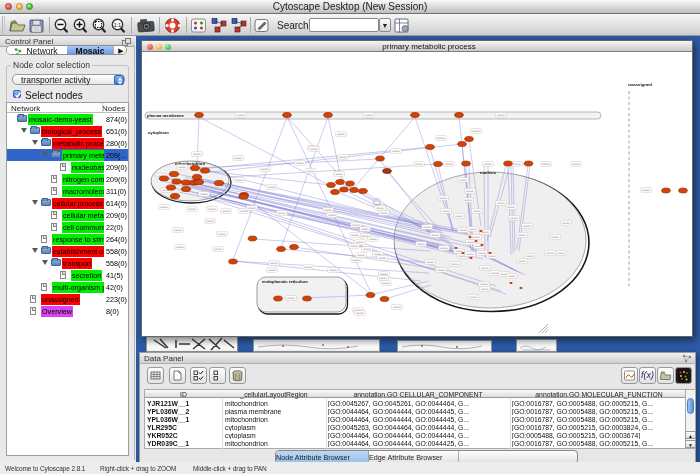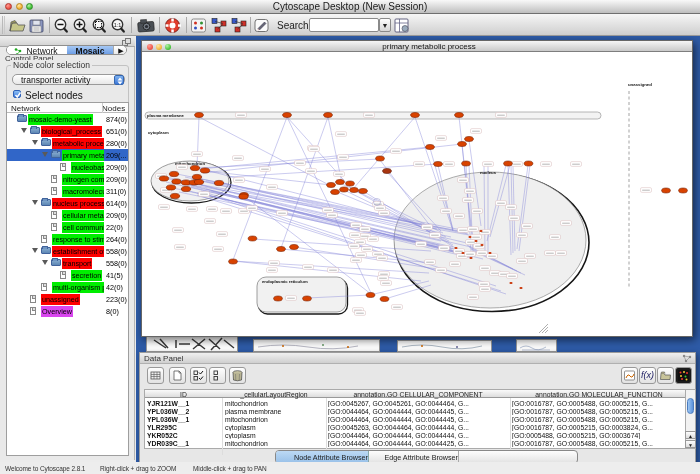--- a/index.html
+++ b/index.html
@@ -567,21 +567,21 @@
           <g stroke="#9a9a9a" stroke-width="0.8">
             <line x1="538" y1="332" x2="547" y2="323"></line>
             <line x1="541" y1="332" x2="547" y2="326"></line>
             <line x1="544" y1="332" x2="547" y2="329"></line>
           </g>
         </svg>
       </div>
     </div>
     <div id="cpanel" class="abs">
       <div id="cphead">
-        <span style="position:absolute;left:5px;top:18px">Control Panel</span>
+        <span style="position:absolute;left:5px;top:1px">Control Panel</span>
         <svg style="position:absolute;right:4px;top:1.5px" width="9" height="8">
           <rect x="0.5" y="2.5" width="5" height="5" fill="none" stroke="#777"></rect>
           <rect x="3.5" y="0.5" width="5" height="5" fill="#ddd" stroke="#777"></rect>
         </svg>
       </div>
       <div id="cptabs">
 <div class="seg" style="left:0;width:60px;background:#fff">
 <svg style="position:absolute;left:7px;top:1.5px" width="8" height="8">
             <circle cx="2" cy="1.5" r="1.3" fill="#2a2"></circle>
             <circle cx="6" cy="3" r="1.3" fill="#2a2"></circle>
@@ -646,21 +646,21 @@
           <span class="cnt" style="color:#000">209(0)</span>
         </div>
         <div class="trow" style="top:82px;">
           <div class="leaf" style="left:44px"></div>
           <span class="lbl" style="left:55px;background:#00ee00;max-width:42px">macromolecule</span>
           <span class="cnt" style="color:#000">311(0)</span>
         </div>
         <div class="trow" style="top:94px;">
           <div class="tri" style="left:25px"></div>
           <div class="fold" style="left:34px"></div>
-          <span class="lbl" style="left:45px;background:#ff0000;max-width:52px">nucleus process</span>
+          <span class="lbl" style="left:45px;background:#ff0000;max-width:52px">cellular process</span>
           <span class="cnt" style="color:#000">614(0)</span>
         </div>
         <div class="trow" style="top:106px;">
           <div class="leaf" style="left:44px"></div>
           <span class="lbl" style="left:55px;background:#00ee00;max-width:42px">cellular metabo</span>
           <span class="cnt" style="color:#000">209(0)</span>
         </div>
         <div class="trow" style="top:118px;">
           <div class="leaf" style="left:44px"></div>
           <span class="lbl" style="left:55px;background:#00ee00;max-width:42px">cell communicat</span>
@@ -821,21 +821,21 @@
           <span style="left:80px;width:99px">mitochondrion</span>
           <span style="left:183px;width:180px">[GO:0044464, GO:0044444, GO:0044425, G...</span>
           <span style="left:367px;width:174px">[GO:0016787, GO:0005488, GO:0005215, G...</span>
         </div>
       </div>
       <div id="dscroll">
         <div id="dthumb"></div>
       </div>
       <div style="position:absolute;left:545px;top:78px;width:11px;height:8px;background:linear-gradient(#fdfdfd,#ddd);border:1px solid #999;font-size:5px;text-align:center;line-height:8px;color:#222">▲</div>
       <div style="position:absolute;left:545px;top:87px;width:11px;height:8px;background:linear-gradient(#fdfdfd,#ddd);border:1px solid #999;font-size:5px;text-align:center;line-height:8px;color:#222">▼</div>
-      <div style="position:absolute;left:135px;top:97px;width:303px;height:14px;border:1px solid #888;border-radius:4px;background:linear-gradient(#fdfdfd,#e2e2e2);overflow:hidden;font-size:7.2px;color:#222;text-align:right;line-height:13px">
+      <div style="position:absolute;left:135px;top:97px;width:303px;height:14px;border:1px solid #888;border-radius:4px;background:linear-gradient(#fdfdfd,#e2e2e2);overflow:hidden;font-size:7.2px;color:#222;text-align:left;line-height:13px">
         <div style="position:absolute;left:0;top:0;width:93px;height:14px;background:linear-gradient(#bcd9f4,#92bce6);border-right:1px solid #8aa">Node Attribute Browser</div>
         <div style="position:absolute;left:93px;top:0;width:90px;height:14px;border-right:1px solid #aaa">Edge Attribute Browser</div>
       </div>
     </div>
     <div id="statusbar" class="abs">
 <span style="left:5px">Welcome to Cytoscape 2.8.1</span>
 <span style="left:100px">Right-click + drag to ZOOM</span>
 <span style="left:193px">Middle-click + drag to PAN</span>
 </div>
   </div>

